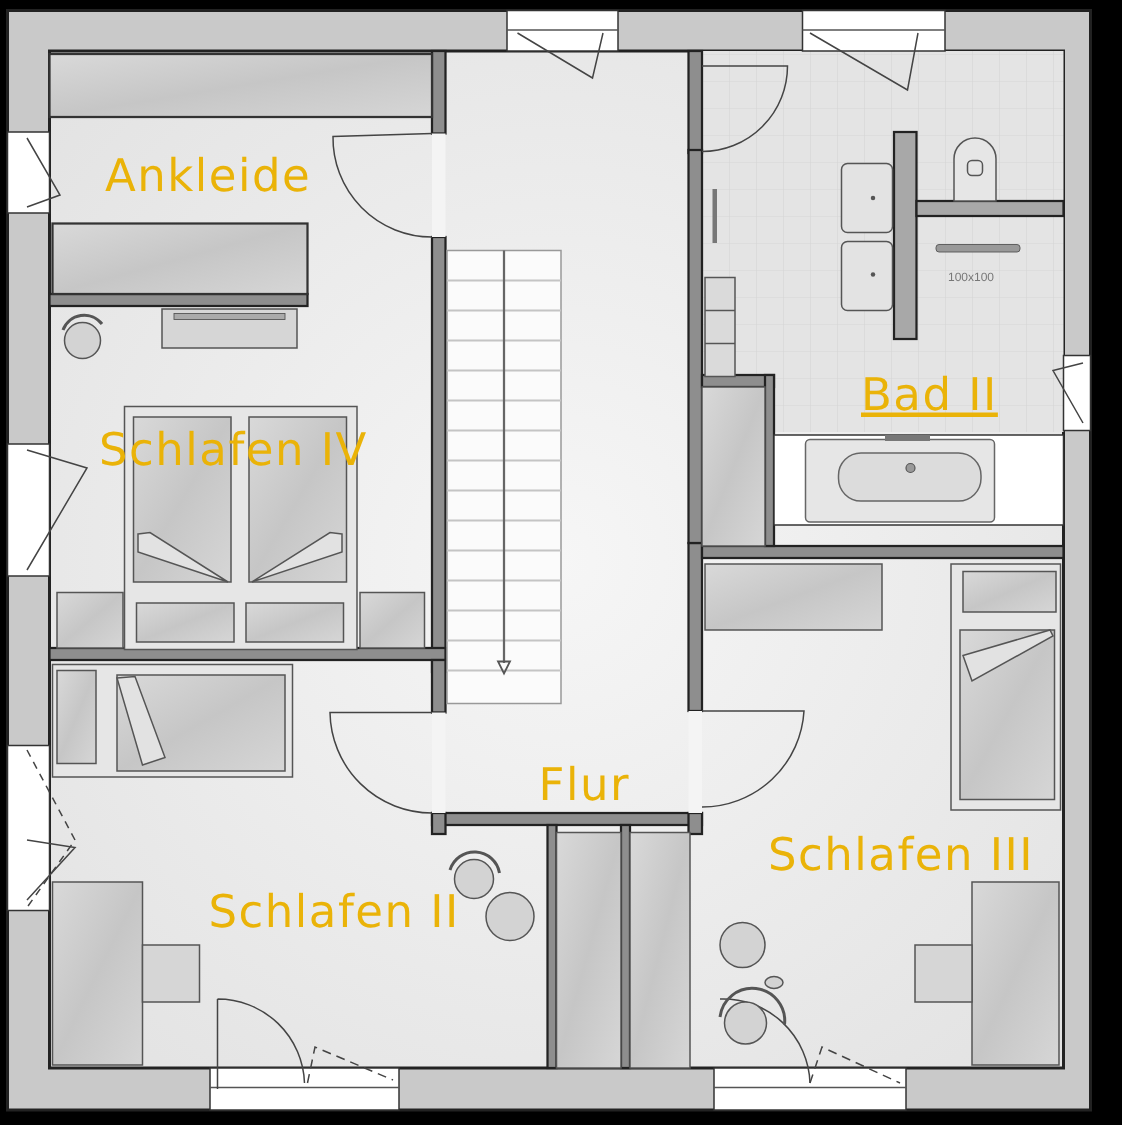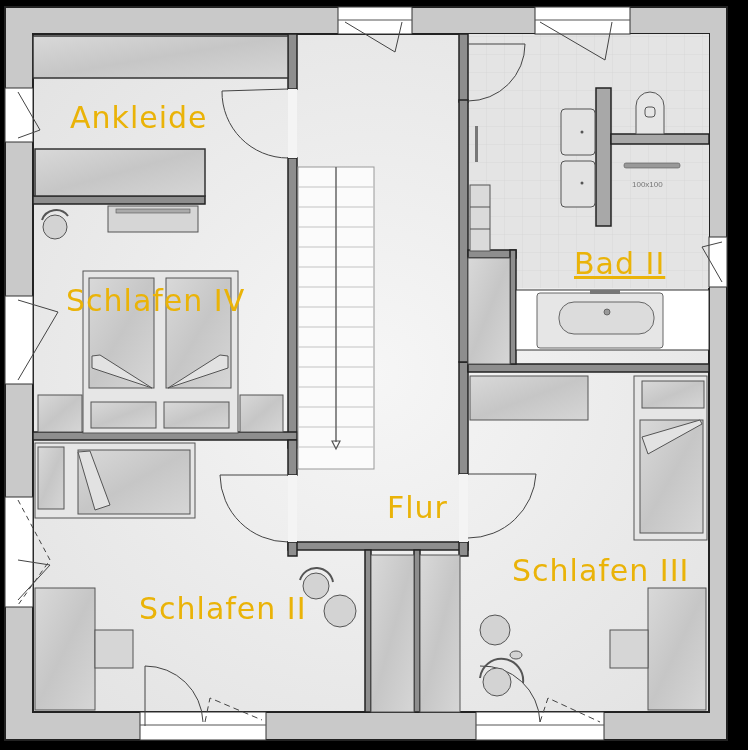--- a/index.html
+++ b/index.html
@@ -263,16 +263,16 @@
   </g>
 
   <rect x="288" y="89" width="9" height="69" fill="#f4f4f4"></rect>
   <rect x="459" y="474" width="9" height="68" fill="#f4f4f4"></rect>
   <rect x="288" y="475" width="9" height="67" fill="#f4f4f4"></rect>
 </svg>
 
 <div class="label" style="left:70px; top:103px;">Ankleide</div>
 <div class="label" style="left:66px; top:254px;margin-top:32px;">Schlafen IV</div>
 <div class="label" style="left:574px; top:249px;text-decoration:underline;">Bad II</div>
-<div class="label" style="left:359px; top:493px;margin-left:28px;">Flur</div>
+<div class="label" style="left:359px; top:509px;">Flur</div>
 <div class="label" style="left:121px; top:594px;margin-left:18px;">Schlafen II</div>
 <div class="label" style="left:512px; top:556px;">Schlafen III</div>
 <div class="small-label" style="left:632px; top:180px;">100x100</div>
 
 </body></html>

